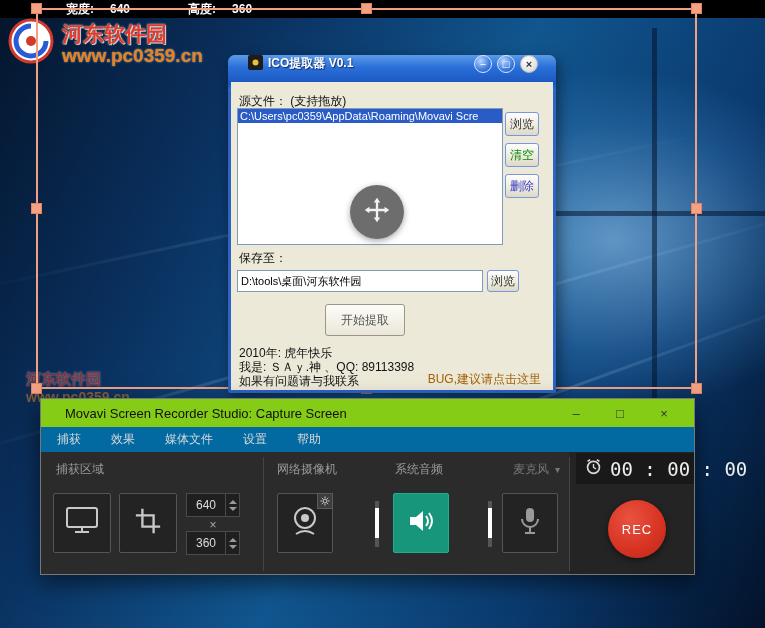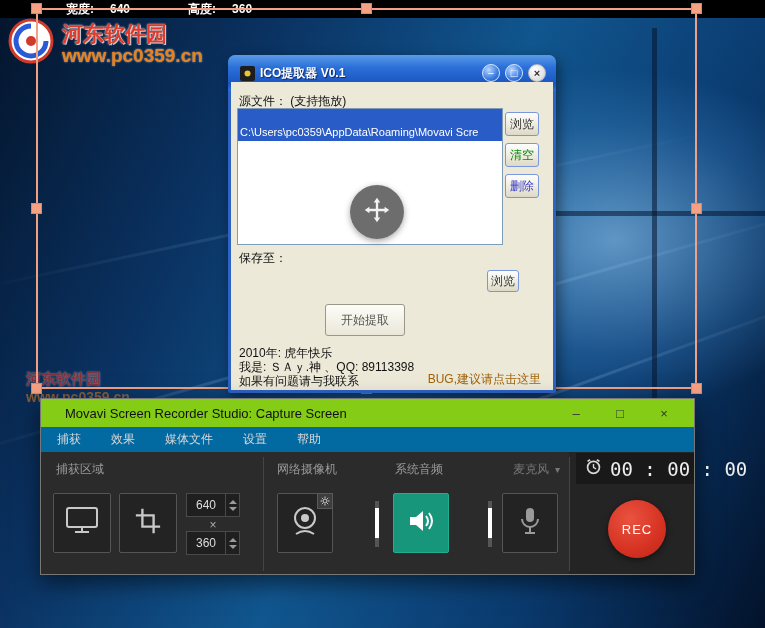--- a/index.html
+++ b/index.html
@@ -42,32 +42,32 @@
   .h-sw{left:31px;top:383px}.h-s{left:361px;top:383px}.h-se{left:691px;top:383px}
   .move-handle{position:absolute;left:350px;top:185px;width:54px;height:54px;border-radius:50%;
     background:rgba(72,72,72,.80);z-index:30;display:flex;align-items:center;justify-content:center;
     box-shadow:0 2px 6px rgba(0,0,0,.35)}
 
   
   .ico-dialog{position:absolute;left:228px;top:55px;width:328px;height:338px;z-index:20;
     background:#2f62c5;border-radius:8px 8px 2px 2px;box-shadow:3px 5px 14px rgba(0,0,0,.45)}
   .ico-titlebar{position:absolute;left:0;top:0;right:0;height:36px;border-radius:7px 7px 0 0;
     background:linear-gradient(180deg,#5a9be8 0%,#2a6fd8 35%,#1a55c0 80%,#2a6fd8 100%);
-    display:flex;align-items:center;padding:0 10px}
+    display:flex;padding:0 18px}
   .ico-appicon{width:15px;height:15px;margin:0 5px 0 2px;flex:none;display:flex}
   .ico-title{color:#fff;font-size:12px;font-weight:bold;text-shadow:1px 1px 1px rgba(0,0,40,.6);flex:1;white-space:nowrap}
   .tb-circle{width:18px;height:18px;border-radius:50%;margin-left:5px;flex:none;
     display:flex;align-items:center;justify-content:center;font-size:11px;line-height:1;cursor:default}
   .tb-blue{background:radial-gradient(circle at 35% 30%,#b9d6ff,#3a7be0 60%,#1d4fb0);color:#fff;border:1px solid #d8e8ff}
   .tb-close{background:radial-gradient(circle at 35% 30%,#ffffff,#e2e2e2 65%,#c8c8c8);color:#333;border:1px solid #bbb;font-weight:bold}
   .ico-body{position:absolute;left:3px;top:27px;right:3px;bottom:3px;background:#ece9d8;font-size:12px;color:#111}
   .src-label{position:absolute;left:8px;top:11px}
   .file-list{position:absolute;left:6px;top:26px;width:266px;height:137px;background:#fff;
     border:1px solid #7f9db9;overflow:hidden}
-  .file-item{height:14px;line-height:15px;font-size:11px;padding:16px 2px;white-space:nowrap;overflow:hidden}
+  .file-item{height:14px;line-height:15px;font-size:11px;padding:0 2px;white-space:nowrap;overflow:hidden}
   .file-item.selected{background:#2a5cc8;color:#fff}
   .xp-btn{position:absolute;left:274px;width:34px;height:24px;font-size:12px;
     background:linear-gradient(180deg,#fefefe,#eceadb 60%,#ddd9c6);border:1px solid #7a96df;border-radius:3px;
     display:flex;align-items:center;justify-content:center;cursor:default}
   .btn-browse1{top:30px;color:#333}
   .btn-clear{top:61px;color:#0a8a0a}
   .btn-delete{top:92px;color:#3a3ac8}
   .save-label{position:absolute;left:8px;top:168px}
   .save-input{position:absolute;left:6px;top:188px;width:246px;height:22px;border:1px solid #7f9db9;
     background:#fff;font-size:11px;padding:0 3px;font-family:"Liberation Sans","DejaVu Sans",sans-serif}
@@ -185,20 +185,21 @@
     </div>
     <div class="ico-body">
       <div class="src-label">源文件： (支持拖放)</div>
       <div class="file-list">
         <div class="file-item selected">C:\Users\pc0359\AppData\Roaming\Movavi Scre</div>
       </div>
       <div class="xp-btn btn-browse1">浏览</div>
       <div class="xp-btn btn-clear">清空</div>
       <div class="xp-btn btn-delete">删除</div>
       <div class="save-label">保存至：</div>
+      <input class="save-input" type="text" value="D:\tools\桌面\河东软件园" style="">
       <div class="btn-browse2">浏览</div>
       <div class="btn-start">开始提取</div>
       <div class="foot1">2010年: 虎年快乐</div>
       <div class="foot2">我是: ＳＡｙ.神 、QQ: 89113398</div>
       <div class="foot3">如果有问题请与我联系</div>
       <div class="bug-link">BUG,建议请点击这里</div>
     </div>
   </div>
 
   <div class="move-handle">

